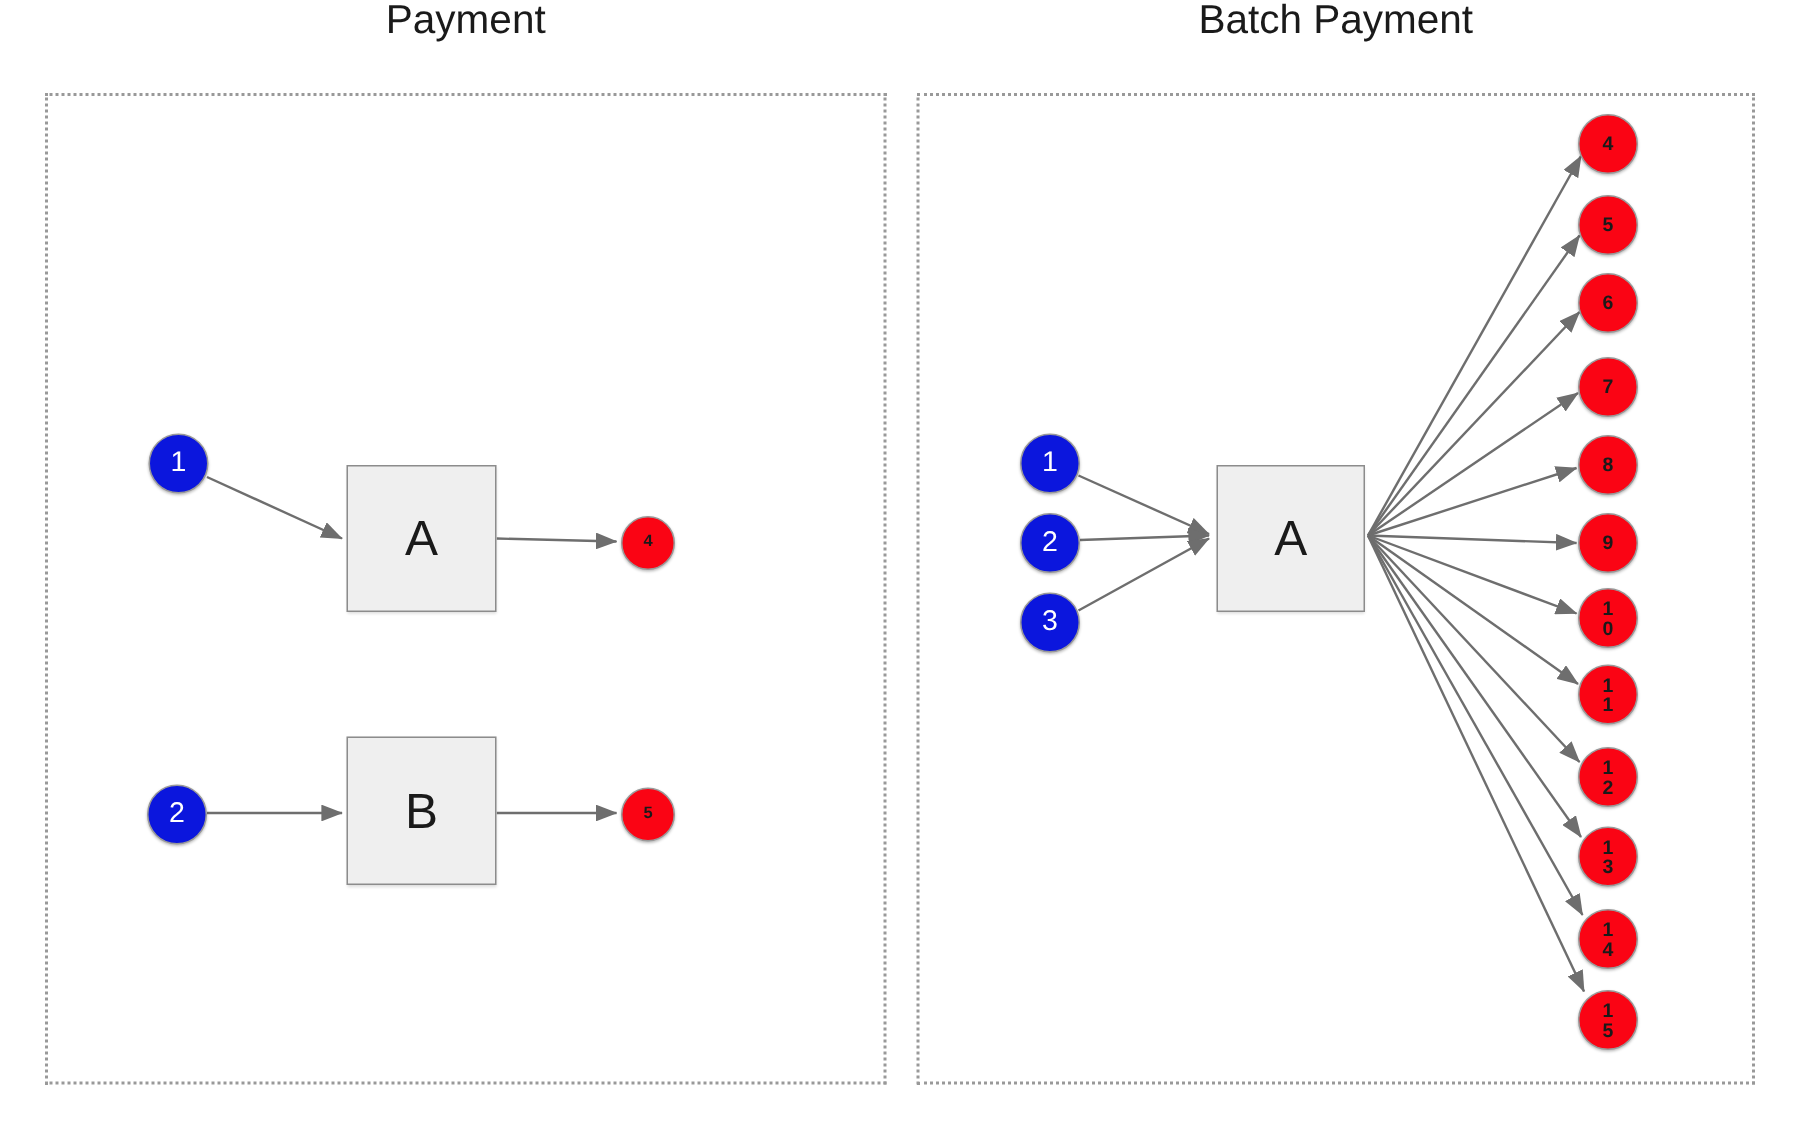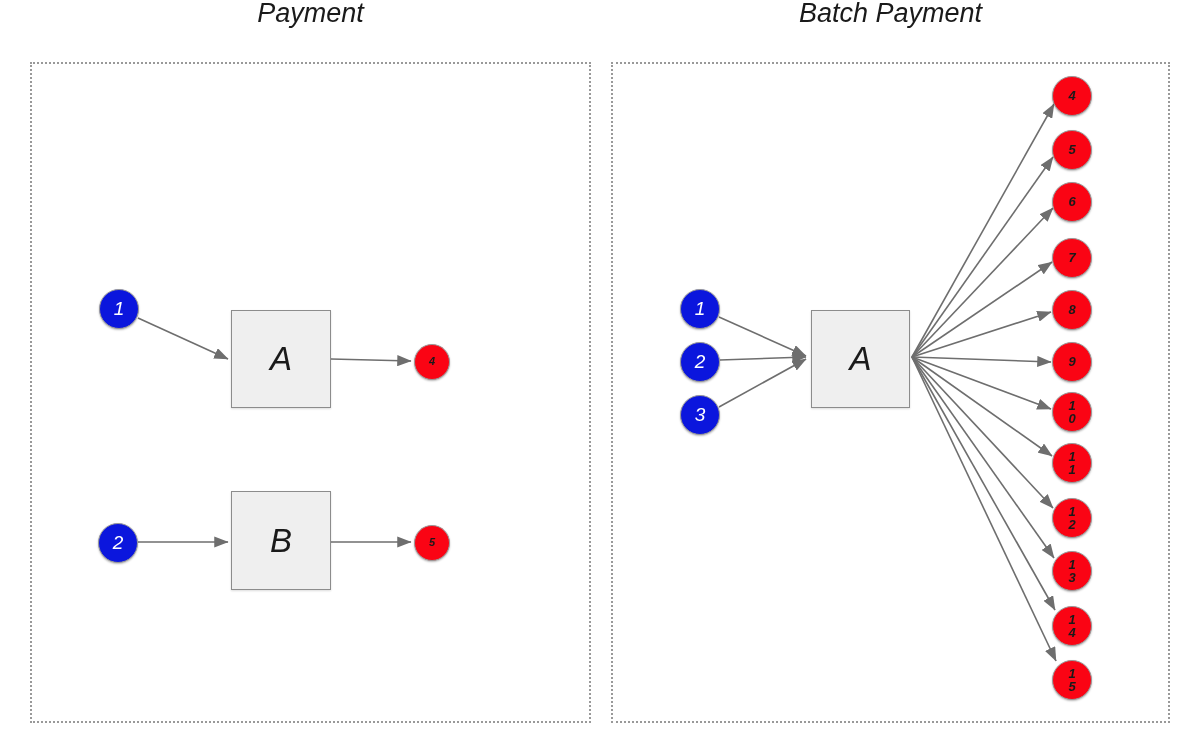--- a/index.html
+++ b/index.html
@@ -9,21 +9,20 @@
   }
   body {
     font-family: "Liberation Sans", sans-serif;
   }
   #canvas {
     position: relative;
     width: 1200px;
     height: 754px;
     background: #ffffff;
     overflow: hidden;
-    font-style: italic;
   }
   .panel-title {
     position: absolute;
     text-align: center;
     font-size: 27px;
     line-height: 30px;
     color: #1a1a1a;
     font-family: "Liberation Sans", sans-serif;
     white-space: nowrap;
   }

